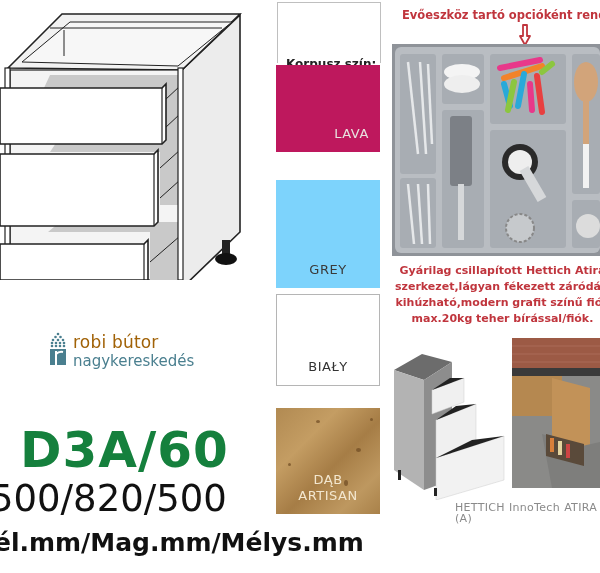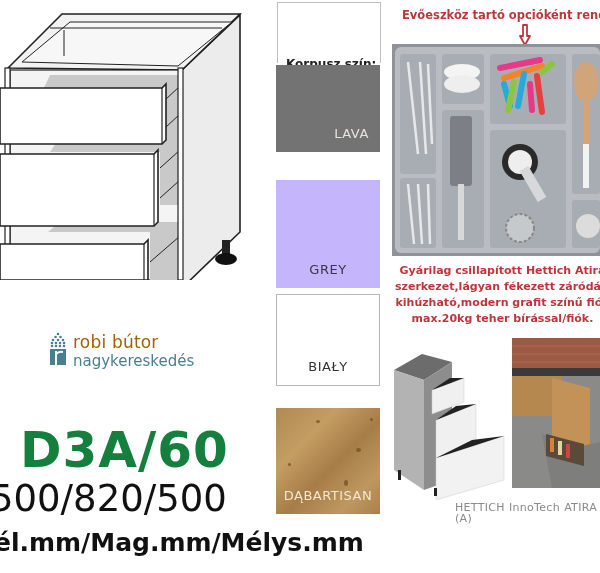--- a/index.html
+++ b/index.html
@@ -17,22 +17,22 @@
 
   
   .code{left:20px;top:425px;font-size:50px;font-weight:bold;color:#15803d;line-height:1;font-family:"DejaVu Sans",sans-serif;letter-spacing:1px;white-space:nowrap;}
   .dims{left:-10px;top:480px;font-size:37px;color:#111;line-height:1;font-family:"DejaVu Sans",sans-serif;white-space:nowrap;}
   .dimlabel{left:-6px;top:530px;font-size:25px;font-weight:bold;color:#111;line-height:1;font-family:"DejaVu Sans",sans-serif;white-space:nowrap;}
 
   
   .korp-box{left:277px;top:2px;width:102px;height:60px;border:1px solid #bfbfbf;border-bottom:none;background:#fff;}
   .korp-title{position:absolute;left:8px;top:14px;font-size:12px;font-weight:bold;color:#222;font-family:"DejaVu Sans",sans-serif;margin-top:40px;}
   .swatch{position:absolute;left:276px;width:104px;box-sizing:border-box;display:flex;align-items:flex-end;justify-content:center;padding-bottom:10px;font-family:"DejaVu Sans",sans-serif;font-size:13px;letter-spacing:0.5px;text-align:center;line-height:1.25;}
-  .sw-lava{top:65px;height:87px;background:#737373;color:#e8e2df;padding-left:47px;}
-  .sw-grey{top:180px;height:108px;background:#c4b5fd;color:#3a3a3a;}
+  .sw-lava{top:65px;height:87px;background:#be185d;color:#e8e2df;padding-left:47px;}
+  .sw-grey{top:180px;height:108px;background:#7dd3fc;color:#3a3a3a;}
   .sw-bialy{top:294px;height:92px;background:#ffffff;border:1px solid #b5b5b5;color:#333;}
   .sw-dab{top:408px;height:106px;background:linear-gradient(135deg,#b18a52 0%,#c49d63 30%,#a67d46 55%,#be9860 80%,#a98149 100%);color:#f3e7cf;}
   .knot{position:absolute;border-radius:50%;background:#6e4a22;opacity:.7;}
 
   
   .red-note{font-family:"DejaVu Sans",sans-serif;font-weight:bold;color:#c0353d;white-space:nowrap;}
   .note-top{left:402px;top:8px;font-size:11.5px;font-weight:bold;}
   .arrow{left:519px;top:24px;width:12px;height:22px;}
   #tray{left:392px;top:44px;width:208px;height:212px;}
   .note-mid{left:395px;top:263px;width:215px;font-size:11px;line-height:16px;text-align:center;}
@@ -120,21 +120,21 @@
 </div>
 <div class="swatch sw-bialy">
   <span>BIAŁY</span>
 </div>
 <div class="swatch sw-dab">
   <span class="knot" style="left:40px;top:12px;width:4px;height:3px;"></span>
   <span class="knot" style="left:80px;top:40px;width:5px;height:4px;"></span>
   <span class="knot" style="left:12px;top:55px;width:3px;height:3px;"></span>
   <span class="knot" style="left:68px;top:72px;width:4px;height:6px;"></span>
   <span class="knot" style="left:94px;top:10px;width:3px;height:3px;"></span>
-  <div style="display:flex;flex-direction:row;align-items:center;justify-content:center;">
+  <div style="display:flex;flex-direction:column;align-items:center;justify-content:center;">
     <span>DĄB</span>
     <span>ARTISAN</span>
   </div>
 </div>
 
 <div class="abs red-note note-top">Evőeszköz tartó opcióként rende</div>
 <svg class="abs arrow" viewBox="0 0 12 22">
   <path d="M4 1 H8 V12 H11 L6 21 L1 12 H4 Z" fill="none" stroke="#c0353d" stroke-width="1.8" stroke-linejoin="round"></path>
 </svg>
 

